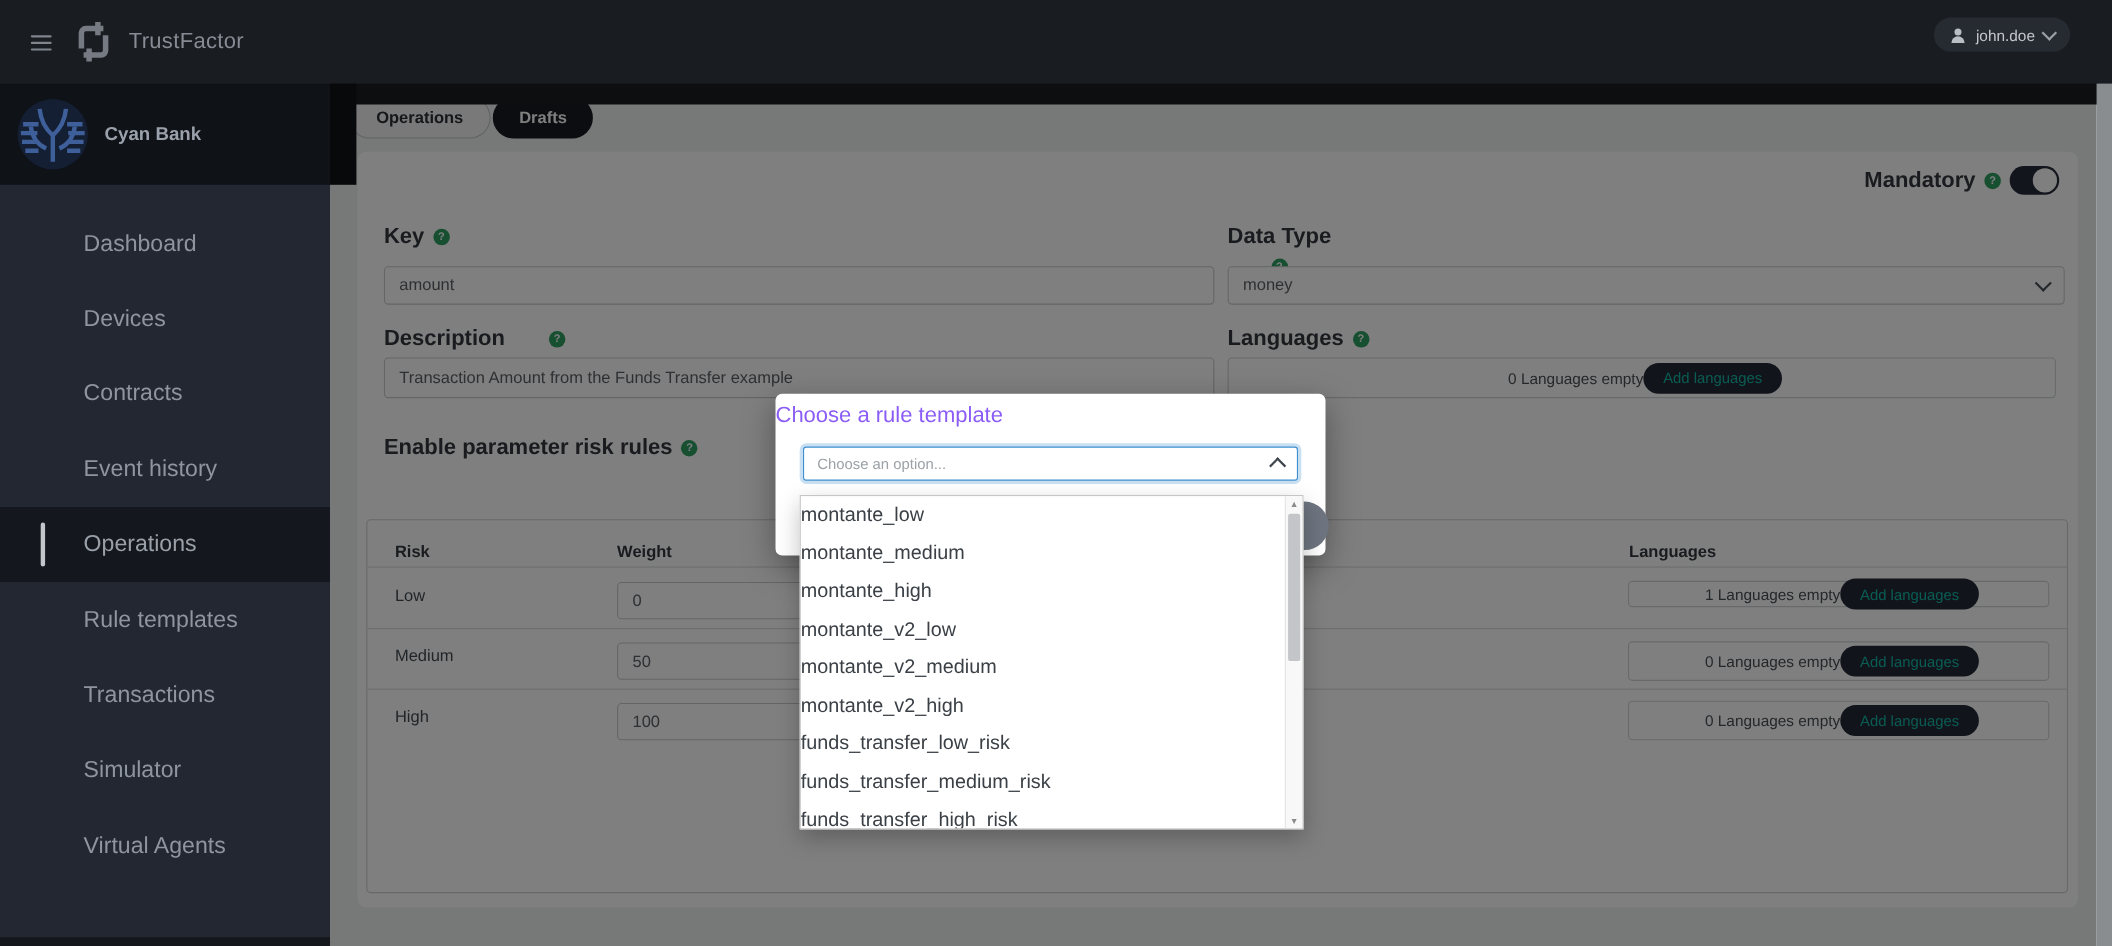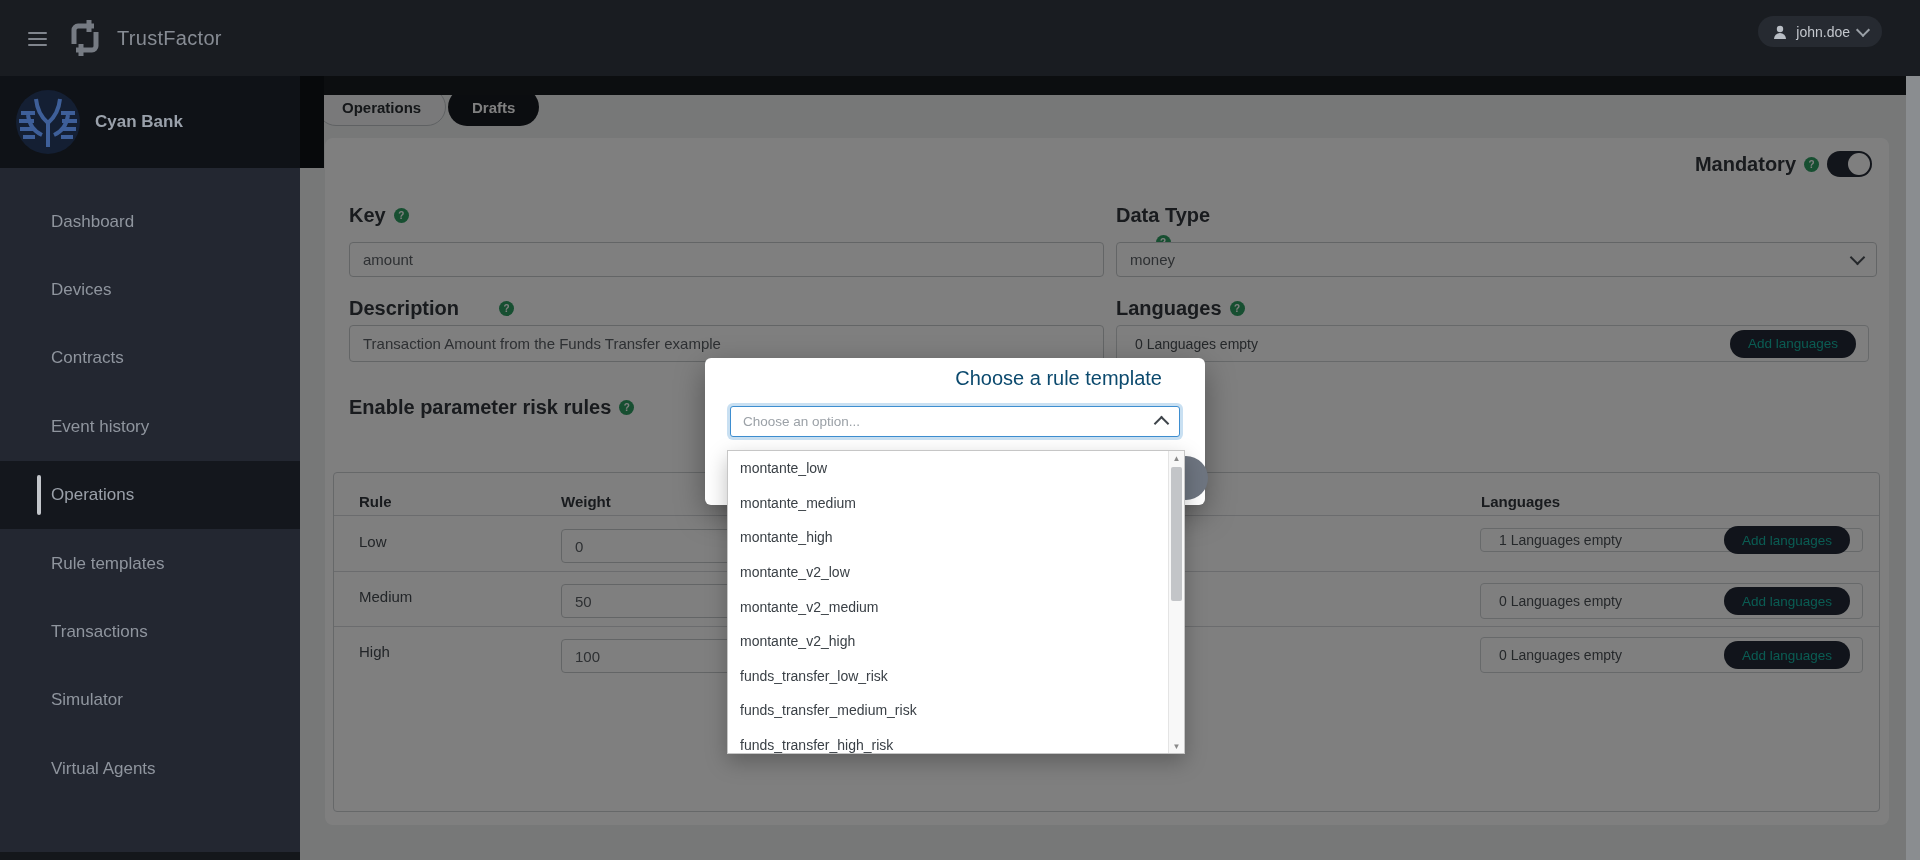--- a/index.html
+++ b/index.html
@@ -13,21 +13,21 @@
   .brand{color:#878c94;font-size:20px;letter-spacing:.3px;}
   .userchip{display:flex;align-items:center;gap:8px;background:#262a31;border-radius:16px;
             height:31px;padding:0 14px;color:#c3c7cd;font-size:14px;cursor:pointer;}
   .chev{display:inline-block;width:8px;height:8px;border-right:2px solid #9aa0a7;border-bottom:2px solid #9aa0a7;transform:rotate(45deg);margin-top:-4px;}
 
   
   .sidebar{left:0;top:76px;width:300px;height:784px;background:#232731;z-index:5;}
   .orgblock{position:absolute;left:0;top:0;width:324px;height:92px;background:#0f1217;display:flex;align-items:center;}
   .orgname{color:#9aa1ab;font-size:17px;font-weight:bold;margin-left:14px;}
   .navitem{position:absolute;left:0;width:300px;height:68px;display:flex;align-items:center;
-           padding-left:51px;box-sizing:border-box;color:#8f959e;font-size:17px;cursor:pointer;}
+           padding-left:76px;box-sizing:border-box;color:#8f959e;font-size:21px;cursor:pointer;}
   .navitem.active{background:#14171d;color:#9aa0a9;}
   .activebar{position:absolute;left:37px;top:14px;bottom:14px;width:4px;background:#c3c6cb;border-radius:2px;}
   .sidefoot{position:absolute;left:0;bottom:0;width:300px;height:8px;background:#14171b;}
 
   
   .tabpill{height:38px;border-radius:19px;display:flex;align-items:center;padding:0 24px;
            font-size:15px;font-weight:bold;box-sizing:border-box;cursor:pointer;}
   .tab-outline{background:#f2f3f4;border:1px solid #bfc3c7;color:#2a2e33;}
   .tab-solid{background:#171a20;color:#ffffff;}
   .card{left:325px;top:138px;width:1564px;height:687px;background:#ffffff;border-radius:8px;}
@@ -44,38 +44,38 @@
   .toggle{border-radius:13px;position:relative;cursor:pointer;}
   .knob{position:absolute;top:2px;right:2px;background:#fff;border-radius:50%;}
   .tgl-dark{background:#242a36;}
   .tgl-green{background:#3d9960;}
 
   .panel{border:1px solid #cdd0d3;border-radius:4px;background:#fff;}
   .divline{position:absolute;left:0;right:0;height:1px;background:#d7d9dc;}
   .th{font-size:15px;font-weight:bold;color:#32373d;}
   .rowlbl{font-size:15px;color:#454b51;}
   .langcell{border:1px solid #cfd2d5;border-radius:4px;display:flex;align-items:center;
-            justify-content:space-between;padding:0 12px 0 18px;box-sizing:border-box;
+            justify-content:center;padding:0 12px 0 18px;box-sizing:border-box;
             font-size:14px;color:#4b5055;background:#fff;}
 
   
   .overlay{left:300px;top:76px;width:1606px;height:784px;background:rgba(0,0,0,0.50);z-index:10;}
   .pagescroll{left:1906px;top:76px;width:14px;height:784px;background:#8a8d90;z-index:12;}
   .modal{left:705px;top:358px;width:500px;height:147px;background:#fff;border-radius:6px;z-index:20;
          box-shadow:0 10px 30px rgba(0,0,0,0.35);}
-  .modal-title{left:705px;top:367px;width:457px;text-align:right;font-size:20px;color:#0c4a6e;z-index:21;}
+  .modal-title{left:705px;top:367px;width:457px;text-align:left;font-size:20px;color:#8b5cf6;z-index:21;}
   .modal-select{left:730px;top:406px;width:450px;height:31px;background:#fff;border:1px solid #3e8ed0;
                 border-radius:3px;box-shadow:0 0 0 3px rgba(62,142,208,0.28);display:flex;align-items:center;
                 justify-content:space-between;padding:0 12px;box-sizing:border-box;z-index:22;cursor:pointer;}
   .placeholder{font-size:13.5px;color:#9ba1a7;}
   .chevup{display:inline-block;width:9px;height:9px;border-left:2px solid #3f454b;border-top:2px solid #3f454b;transform:rotate(45deg);margin-top:4px;}
   .roundbtn{left:1164px;top:456px;width:44px;height:44px;border-radius:50%;background:#6e7580;z-index:23;border:none;cursor:pointer;}
   .dropdown{left:727px;top:450px;width:456px;height:302px;background:#fff;border:1px solid #c6c6c6;
             box-shadow:0 8px 20px rgba(0,0,0,0.25);z-index:30;overflow:hidden;}
-  .opt{height:34.6px;display:flex;align-items:center;padding-left:12px;font-size:14px;color:#3a4046;cursor:pointer;}
+  .opt{height:34.6px;display:flex;align-items:center;font-size:18px;color:#3a4046;cursor:pointer;}
   .ddscroll{position:absolute;right:0;top:0;bottom:0;width:15px;background:#f8f8f8;border-left:1px solid #e4e4e4;}
   .ddarrow{position:absolute;left:0;width:15px;height:14px;color:#8a8a8a;font-size:8px;display:flex;align-items:center;justify-content:center;}
   .ddthumb{position:absolute;left:2px;top:16px;width:11px;height:134px;background:#c3c5c8;border-radius:2px;}
 </style>
 </head>
 <body>
 
 <div id="app">
 
   
@@ -205,21 +205,21 @@
   <div class="abs lblrow" style="left:349px;top:396px;">
     <span class="lbl">Enable parameter risk rules</span>
     <span class="qicon">?</span>
   </div>
   <span class="abs toggle tgl-green" style="left:350px;top:438px;width:44px;height:24px;">
     <span class="knob" style="width:20px;height:20px;"></span>
   </span>
 
   
   <div class="abs panel" style="left:333px;top:472px;width:1545px;height:338px;">
-    <div class="abs th" style="left:25px;top:20px;">Rule</div>
+    <div class="abs th" style="left:25px;top:20px;">Risk</div>
     <div class="abs th" style="left:227px;top:20px;">Weight</div>
     <div class="abs th" style="left:1147px;top:20px;">Languages</div>
     <div class="divline" style="top:42px;"></div>
 
     <div class="abs rowlbl" style="left:25px;top:60px;">Low</div>
     <div class="abs inputbox" style="left:227px;top:56px;width:200px;height:34px;">
       <span>0</span>
       </div>
     <div class="abs langcell" style="left:1146px;top:55px;width:383px;height:24px;">
       <span>1 Languages empty</span>

